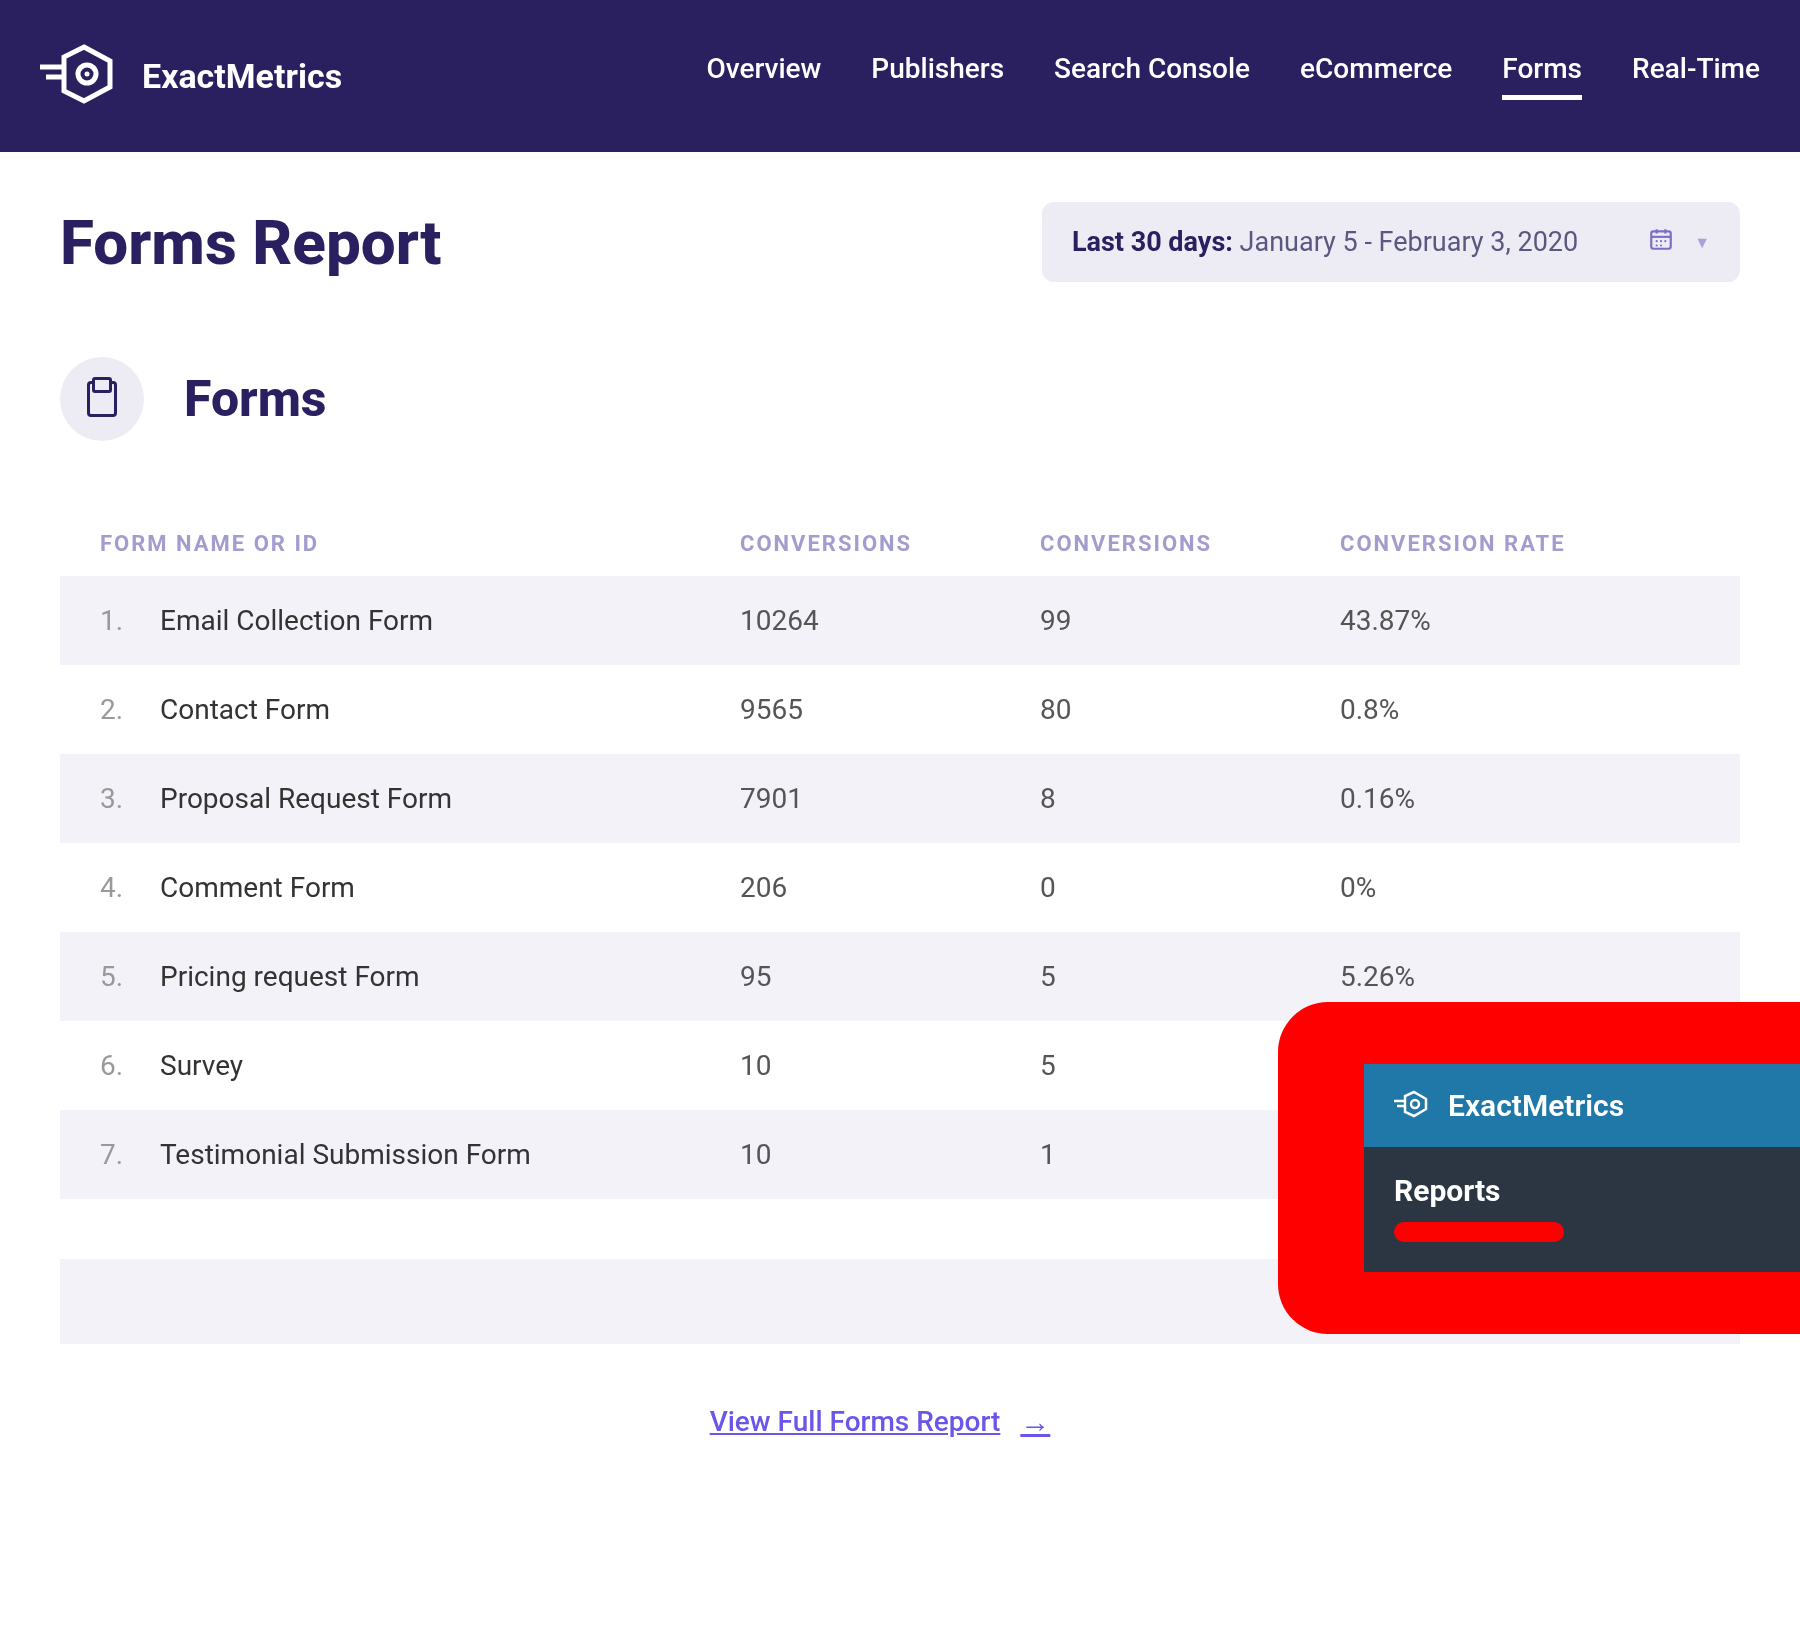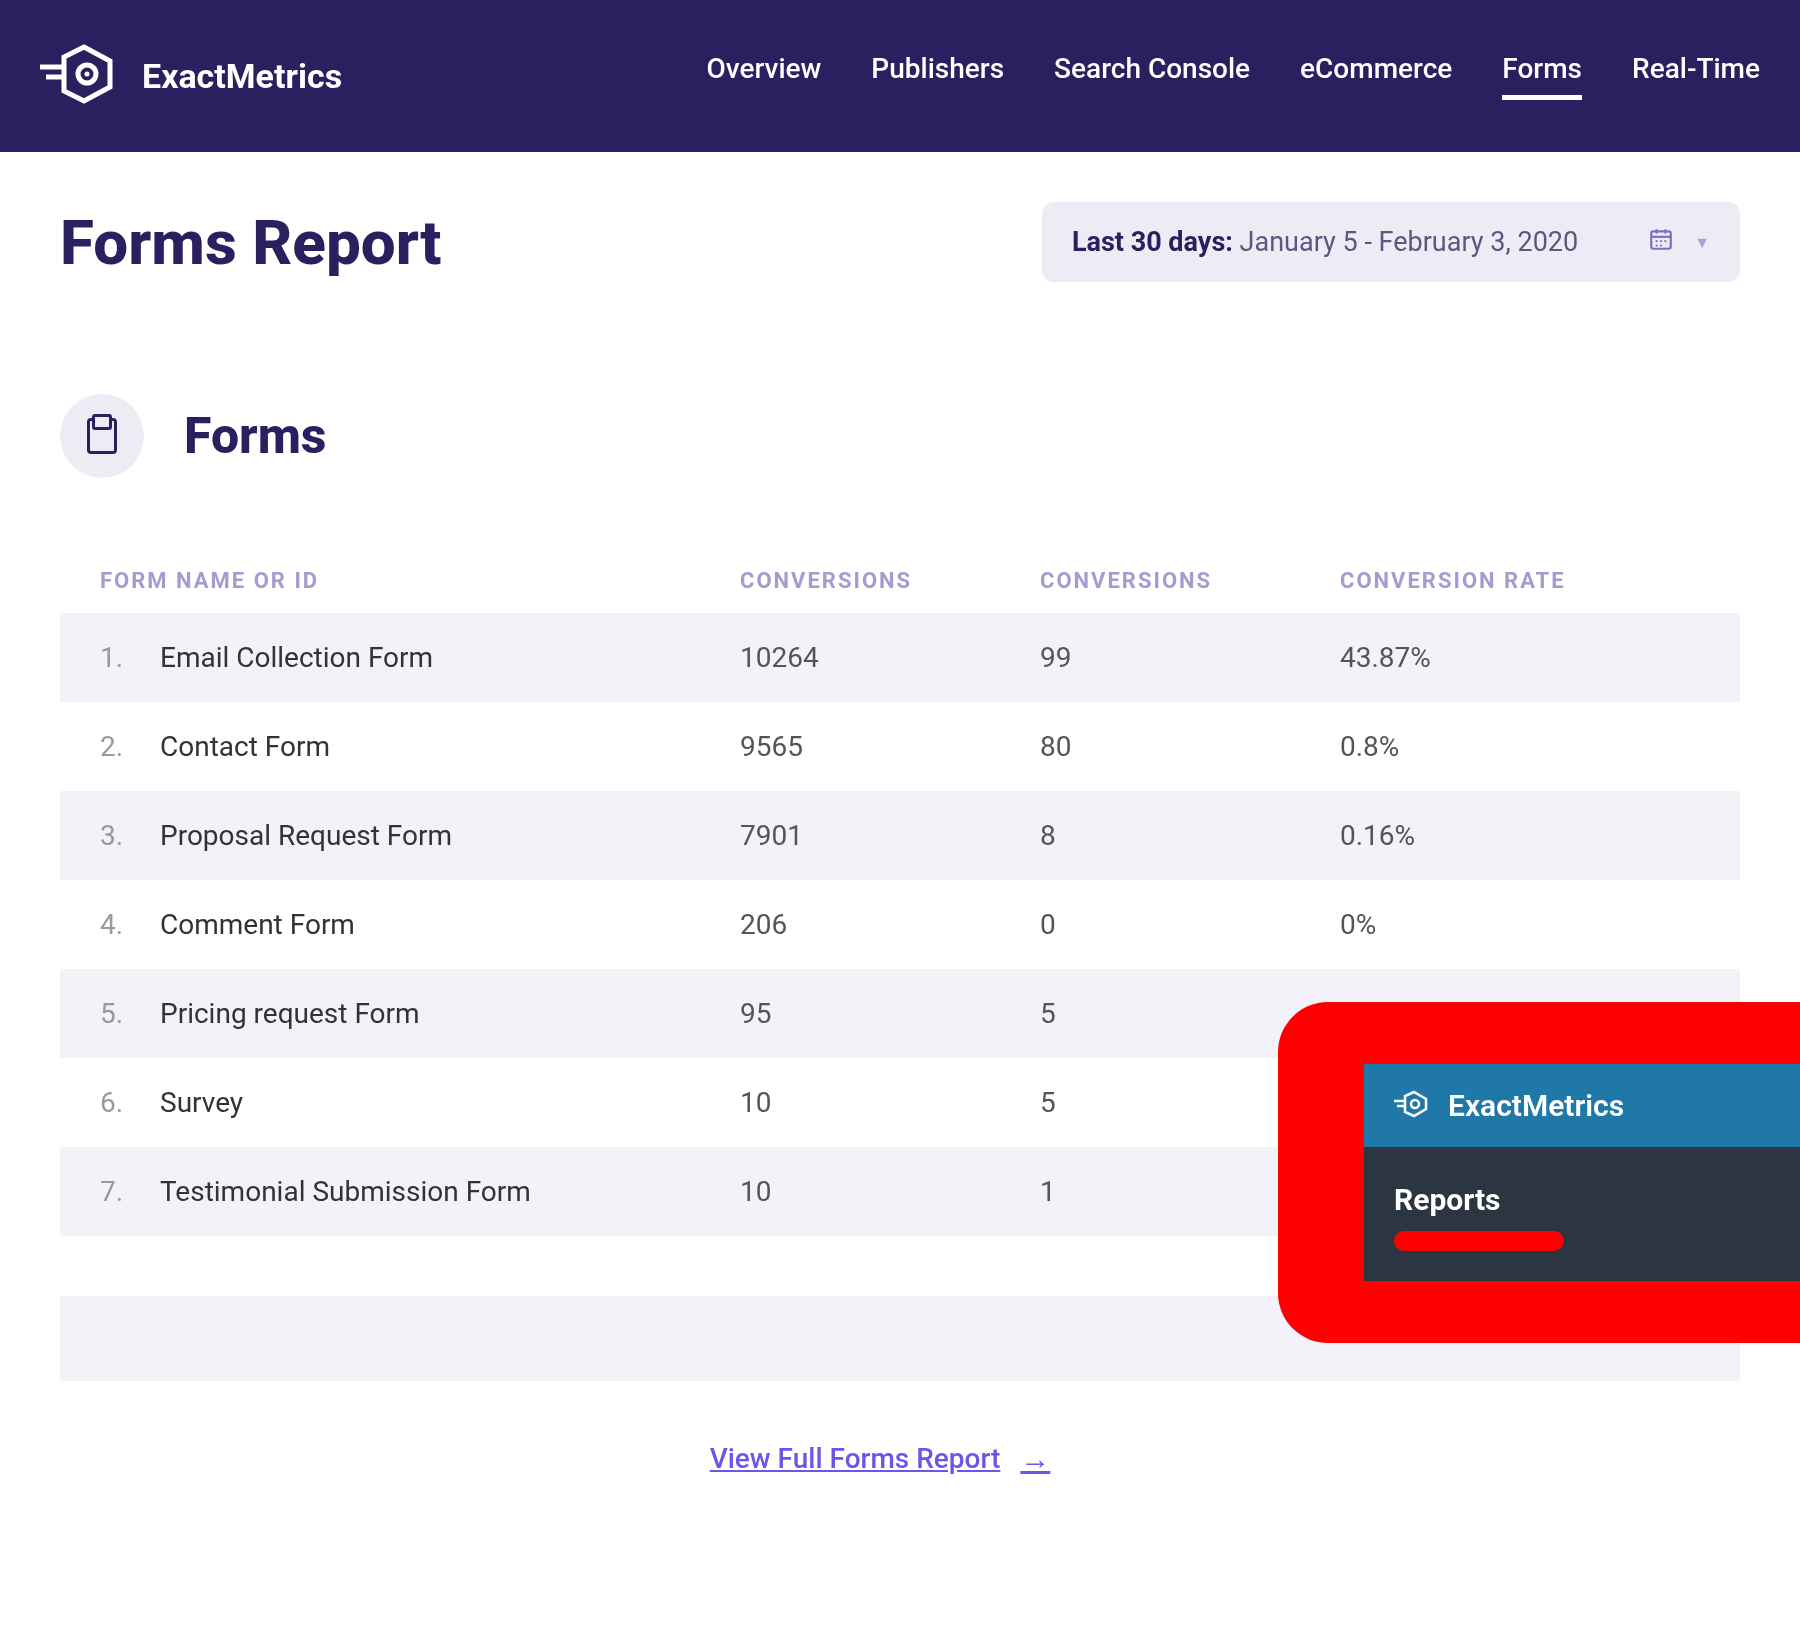--- a/index.html
+++ b/index.html
@@ -52,21 +52,21 @@
     .nav-item.active {
       border-bottom: 5px solid #ffffff;
     }
     .content {
       padding: 50px 60px;
     }
     .title-row {
       display: flex;
       align-items: center;
       justify-content: space-between;
-      margin-bottom: 112px;
+      margin-bottom: 75px;
     }
     .page-title {
       color: #2a1f5f;
       font-size: 62px;
       font-weight: 800;
     }
     .date-selector {
       background: #edecf5;
       padding: 24px 30px;
       border-radius: 12px;
@@ -207,21 +207,21 @@
       align-items: center;
       gap: 18px;
     }
     .overlay-header-text {
       color: #ffffff;
       font-size: 30px;
       font-weight: 600;
     }
     .overlay-menu {
       background: #2c3642;
-      padding: 35px 30px 30px 30px;
+      padding: 26px 30px 30px 30px;
     }
     .overlay-menu-item {
       color: #ffffff;
       font-size: 30px;
       font-weight: 700;
       cursor: pointer;
       padding-bottom: 6px;
     }
     .overlay-menu-item.muted {
       color: #96a0aa;

